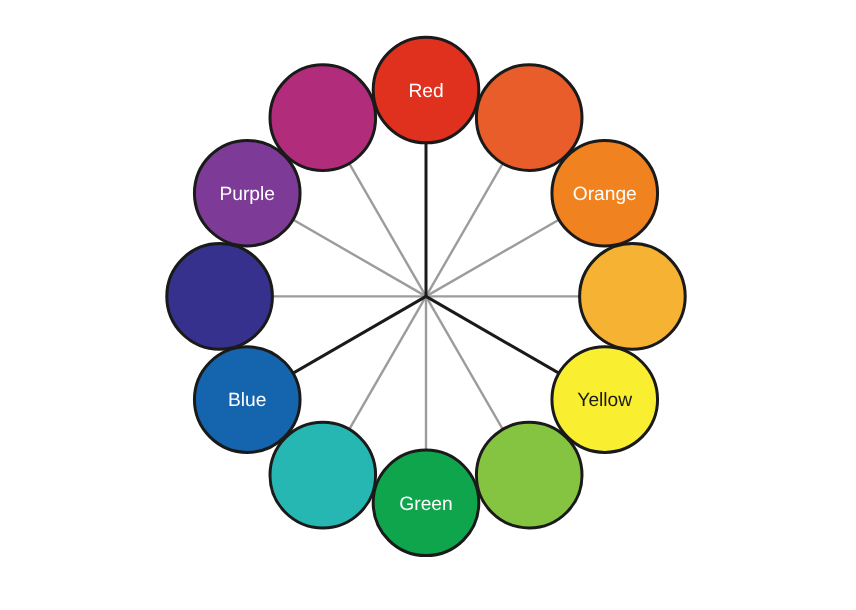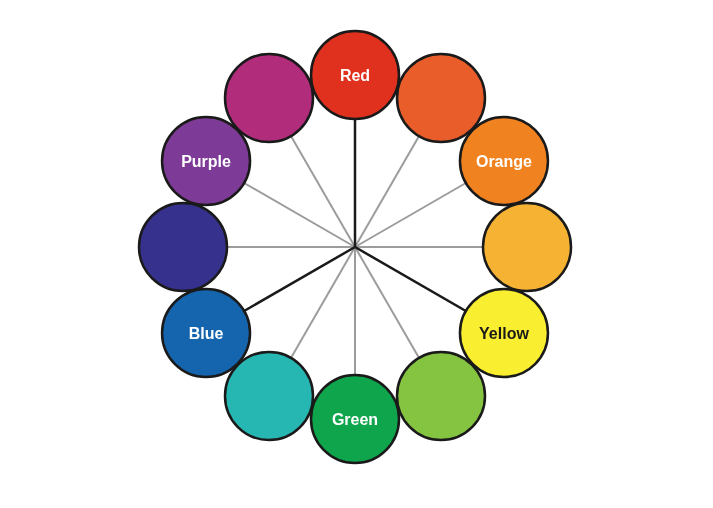--- a/index.html
+++ b/index.html
@@ -10,21 +10,20 @@
     width: 713px;
     height: 508px;
     background: #ffffff;
     font-family: "Liberation Sans", sans-serif;
     overflow: hidden;
     position: relative;
   }
   #wheel-wrap {
     width: 713px;
     height: 508px;
-    font-weight: bold;
   }
   #wheel-svg {
     display: block;
   }
   #wheel-svg text {
     font-family: "Liberation Sans", sans-serif;
   }
 </style>
 </head>
 <body>

